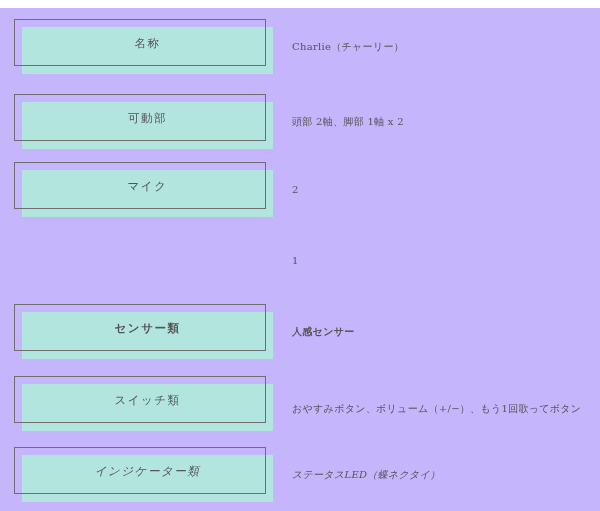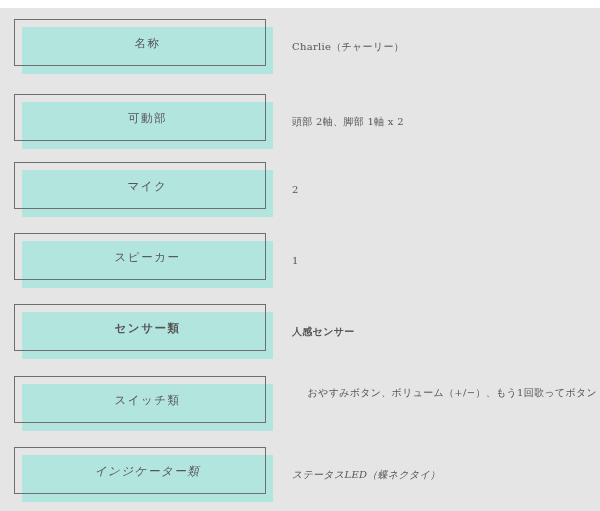--- a/index.html
+++ b/index.html
@@ -4,21 +4,21 @@
 <style>
   html, body { margin: 0; padding: 0; }
   body {
     width: 600px; height: 511px; overflow: hidden;
     background: #ffffff;
     font-family: "DejaVu Serif", "Liberation Serif", serif;
     position: relative;
   }
   .panel {
     position: absolute; left: 0; top: 8px; width: 600px; height: 503px;
-    background: #e5e5e5;
+    background: #c4b5fd;
   }
   .row {
     position: absolute; left: 0; width: 600px; height: 60px;
   }
   .label-wrap {
     position: absolute; left: 14px; top: 0; width: 260px; height: 56px;
   }
   .label-fill {
     position: absolute; left: 8px; top: 8px; width: 251px; height: 47px;
     background: #b3e5df;
@@ -66,44 +66,39 @@
   <div class="row" style="top:154px;">
     <div class="label-wrap">
       <div class="label-fill"></div>
       <div class="label-frame"></div>
       <div class="label-text">マイク</div>
     </div>
     <div class="value">2</div>
   </div>
 
   <div class="row" style="top:225px;">
-    <div class="label-wrap">
-      <div class="label-fill"></div>
-      <div class="label-frame"></div>
-      <div class="label-text">スピーカー</div>
-    </div>
     <div class="value">1</div>
   </div>
 
   <div class="row" style="top:296px;font-weight:bold;">
     <div class="label-wrap">
       <div class="label-fill"></div>
       <div class="label-frame"></div>
       <div class="label-text">センサー類</div>
     </div>
     <div class="value">人感センサー</div>
   </div>
 
   <div class="row" style="top:368px;">
     <div class="label-wrap">
       <div class="label-fill"></div>
       <div class="label-frame"></div>
       <div class="label-text">スイッチ類</div>
     </div>
-    <div class="value" style="top:6px;text-align:right;">おやすみボタン、ボリューム（+/−）、もう1回歌ってボタン</div>
+    <div class="value" style="top:22px;">おやすみボタン、ボリューム（+/−）、もう1回歌ってボタン</div>
   </div>
 
   <div class="row" style="top:439px;font-style:italic;">
     <div class="label-wrap">
       <div class="label-fill"></div>
       <div class="label-frame"></div>
       <div class="label-text">インジケーター類</div>
     </div>
     <div class="value">ステータスLED（蝶ネクタイ）</div>
   </div>

